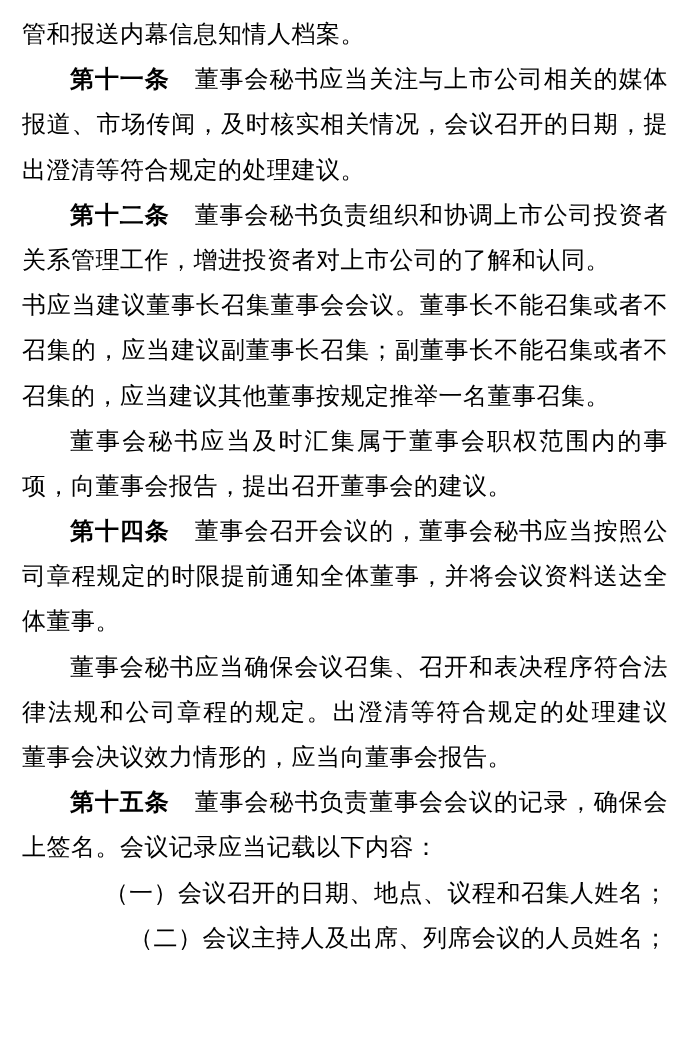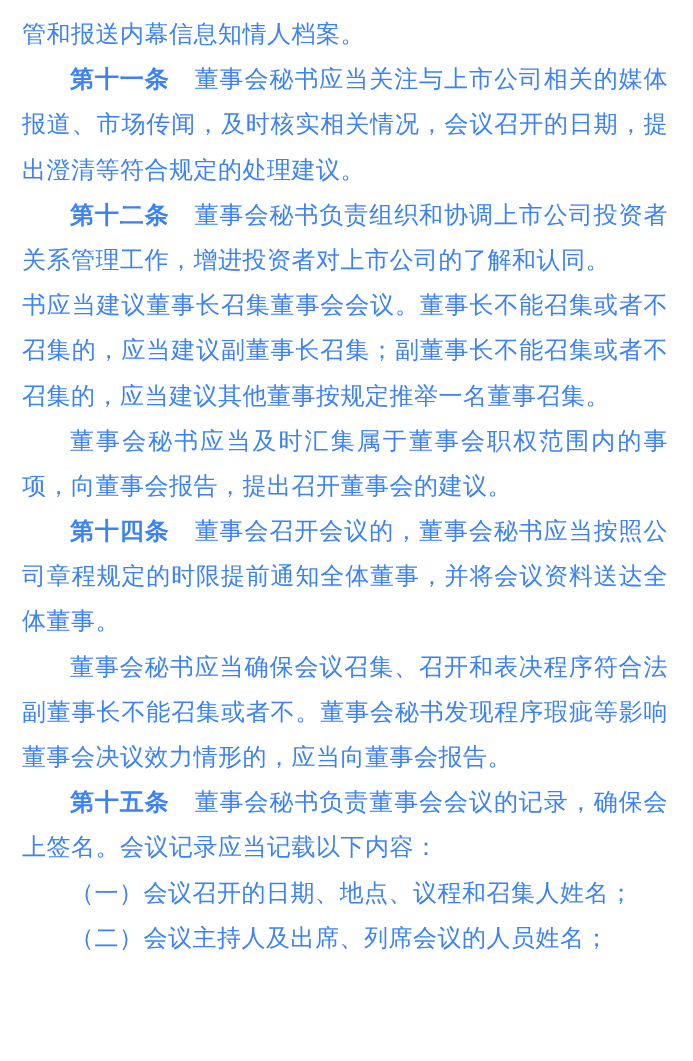--- a/index.html
+++ b/index.html
@@ -9,35 +9,36 @@
   }
   .page {
     position: relative;
     width: 693px;
     height: 1061px;
     background: #ffffff;
     box-sizing: border-box;
     padding: 12px 25px 0 22px;
     overflow: hidden;
     font-family: "Liberation Serif", "DejaVu Serif", serif;
-    color: #3b82f6;
+    color: #000000;
   }
   .doc-body {
     width: 100%;
   }
   .line {
     font-size: 24px;
     line-height: 45.2px;
     height: 45.2px;
     white-space: normal;
     text-align: left;
     letter-spacing: 0.5px;
   }
   .line.indent {
     text-indent: 2em;
+    text-align: right;
   }
   .line.fill {
     text-align: justify;
     text-align-last: justify;
     font-family: Liberation Serif, serif;
   }
   .article-num {
     font-weight: 700;
   }
 </style>
@@ -54,20 +55,20 @@
       <div class="line">关系管理工作，增进投资者对上市公司的了解和认同。</div>
       <div class="line fill">书应当建议董事长召集董事会会议。董事长不能召集或者不</div>
       <div class="line fill">召集的，应当建议副董事长召集；副董事长不能召集或者不</div>
       <div class="line">召集的，应当建议其他董事按规定推举一名董事召集。</div>
       <div class="line indent fill">董事会秘书应当及时汇集属于董事会职权范围内的事</div>
       <div class="line">项，向董事会报告，提出召开董事会的建议。</div>
       <div class="line indent fill"><span class="article-num">第十四条</span><span>　董事会召开会议的，董事会秘书应当按照公</span></div>
       <div class="line fill">司章程规定的时限提前通知全体董事，并将会议资料送达全</div>
       <div class="line">体董事。</div>
       <div class="line indent fill">董事会秘书应当确保会议召集、召开和表决程序符合法</div>
-      <div class="line fill">副董事长不能召集或者不。董事会秘书发现程序瑕疵等影响</div>
+      <div class="line fill">律法规和公司章程的规定。出澄清等符合规定的处理建议</div>
       <div class="line">董事会决议效力情形的，应当向董事会报告。</div>
       <div class="line indent fill"><span class="article-num">第十五条</span><span>　董事会秘书负责董事会会议的记录，确保会</span></div>
       <div class="line">上签名。会议记录应当记载以下内容：</div>
       <div class="line indent">（一）会议召开的日期、地点、议程和召集人姓名；</div>
       <div class="line indent">（二）会议主持人及出席、列席会议的人员姓名；</div>
     </div>
 </div>
 
 </body></html>

